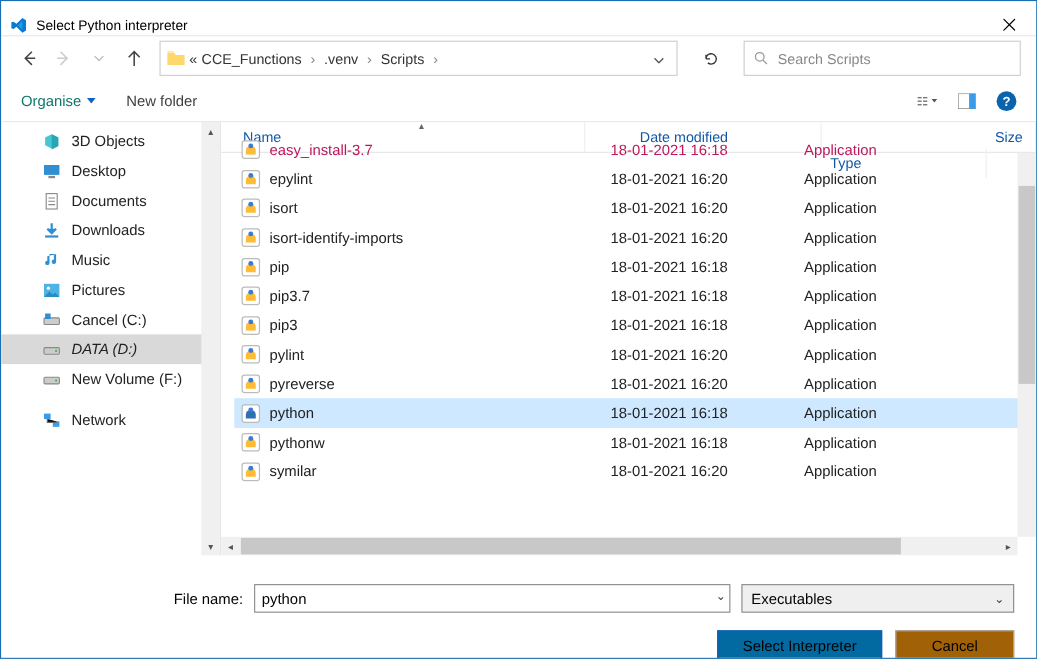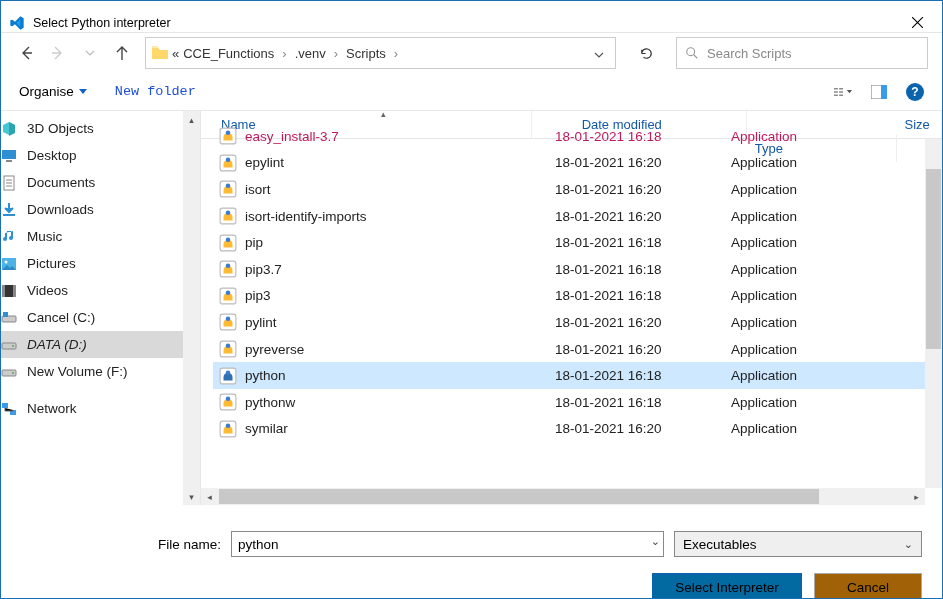--- a/index.html
+++ b/index.html
@@ -15,30 +15,30 @@
 .arrow.dim { color: #bbb; }
 .up-arrow { color: #555; }
 .crumb-box { flex: 1; height: 32px; border: 1px solid #ccc; display: flex; align-items: center; padding: 0 6px; gap: 4px; font-size: 13px; color: #333; }
 .crumb-box .folder-icon { width: 16px; height: 14px; }
 .crumb-sep { color: #888; padding: 0 4px; }
 .crumb-drop { margin-left: auto; color: #555; width: 20px; text-align: center; }
 .refresh { width: 36px; height: 32px; display: flex; align-items: center; justify-content: center; color: #333; }
 .search-box { width: 252px; height: 32px; border: 1px solid #ccc; display: flex; align-items: center; padding: 0 8px; gap: 8px; color: #888; font-size: 13px; }
 
 .toolbar { height: 38px; display: flex; align-items: center; padding: 0 18px; gap: 28px; border-bottom: 1px solid #e8e8e8; }
-.toolbar .btn { color: #000000; font-size: 13.5px; display: flex; align-items: center; gap: 5px; }
-.toolbar .btn.plain { color: #1d4ed8; font-family: Liberation Mono, monospace; }
+.toolbar .btn { color: #0f766e; font-size: 13.5px; display: flex; align-items: center; gap: 5px; }
+.toolbar .btn.plain { color: #404040; }
 .tool-right { margin-left: auto; display: flex; gap: 18px; align-items: center; }
 .tool-right .icon { width: 18px; height: 18px; display: flex; align-items: center; justify-content: center; color: #555; }
 .help-icon { width: 18px; height: 18px; border-radius: 50%; background: #0a64ad; color: #fff; font-size: 12px; font-weight: bold; display: flex; align-items: center; justify-content: center; }
 
 .body { display: flex; height: 394px; }
 .sidebar { width: 200px; border-right: 1px solid #e6e6e6; position: relative; overflow: hidden; }
 .sidebar-list { padding-top: 4px; }
-.sb-item { height: 27px; display: flex; align-items: center; gap: 10px; font-size: 13.5px; color: #222; }
+.sb-item { height: 27px; display: flex; align-items: center; padding-left: 38px; gap: 10px; font-size: 13.5px; color: #222; }
 .sb-item.selected { background: #d9d9d9; font-style: italic; }
 .sb-item .sb-icon { width: 16px; height: 16px; flex-shrink: 0; }
 .spacer { height: 10px; }
 .sb-scroll { position: absolute; right: 0; top: 0; bottom: 0; width: 17px; background: #f0f0f0; display: flex; flex-direction: column; align-items: center; }
 .sb-scroll-btn { height: 17px; width: 17px; display: flex; align-items: center; justify-content: center; font-size: 9px; color: #555; }
 .sb-scroll-top { flex: 1; }
 
 .filelist { flex: 1; display: flex; flex-direction: column; overflow: hidden; position: relative; }
 .fl-header { height: 28px; display: flex; align-items: center; border-bottom: 1px solid #e6e6e6; font-size: 13px; color: #1258a8; padding-left: 12px; }
 .fl-header .col { border-right: 1px solid #eee; height: 100%; display: flex; align-items: center; padding: 0 8px; }
@@ -217,28 +217,20 @@
         <div class="sb-item">
           <span class="sb-icon"><svg width="16" height="16" viewBox="0 0 16 16">
               <rect x="1" y="2" width="14" height="12" fill="#4db3e6"></rect>
               <circle cx="5" cy="6" r="1.5" fill="#fff"></circle>
               <path fill="#2b8cc0" d="M1 14l5-5 3 3 2-2 4 4z"></path>
             </svg></span>
           <span>Pictures</span>
         </div>
         <div class="sb-item">
           <span class="sb-icon"><svg width="16" height="16" viewBox="0 0 16 16">
-              <rect x="1" y="2" width="14" height="12" fill="#333"></rect>
-              <rect x="1" y="2" width="3" height="12" fill="#888"></rect>
-              <rect x="12" y="2" width="3" height="12" fill="#888"></rect>
-            </svg></span>
-          <span>Videos</span>
-        </div>
-        <div class="sb-item">
-          <span class="sb-icon"><svg width="16" height="16" viewBox="0 0 16 16">
               <rect x="1" y="6" width="14" height="6" rx="1" fill="#ccc" stroke="#888"></rect>
               <rect x="2" y="2" width="5" height="5" fill="#2f8fd3"></rect>
             </svg></span>
           <span>Cancel (C:)</span>
         </div>
         <div class="sb-item selected">
           <span class="sb-icon"><svg width="16" height="16" viewBox="0 0 16 16">
               <rect x="1" y="6" width="14" height="6" rx="1" fill="#ccc" stroke="#888"></rect>
               <circle cx="12" cy="9" r="1" fill="#5a5"></circle>
             </svg></span>

